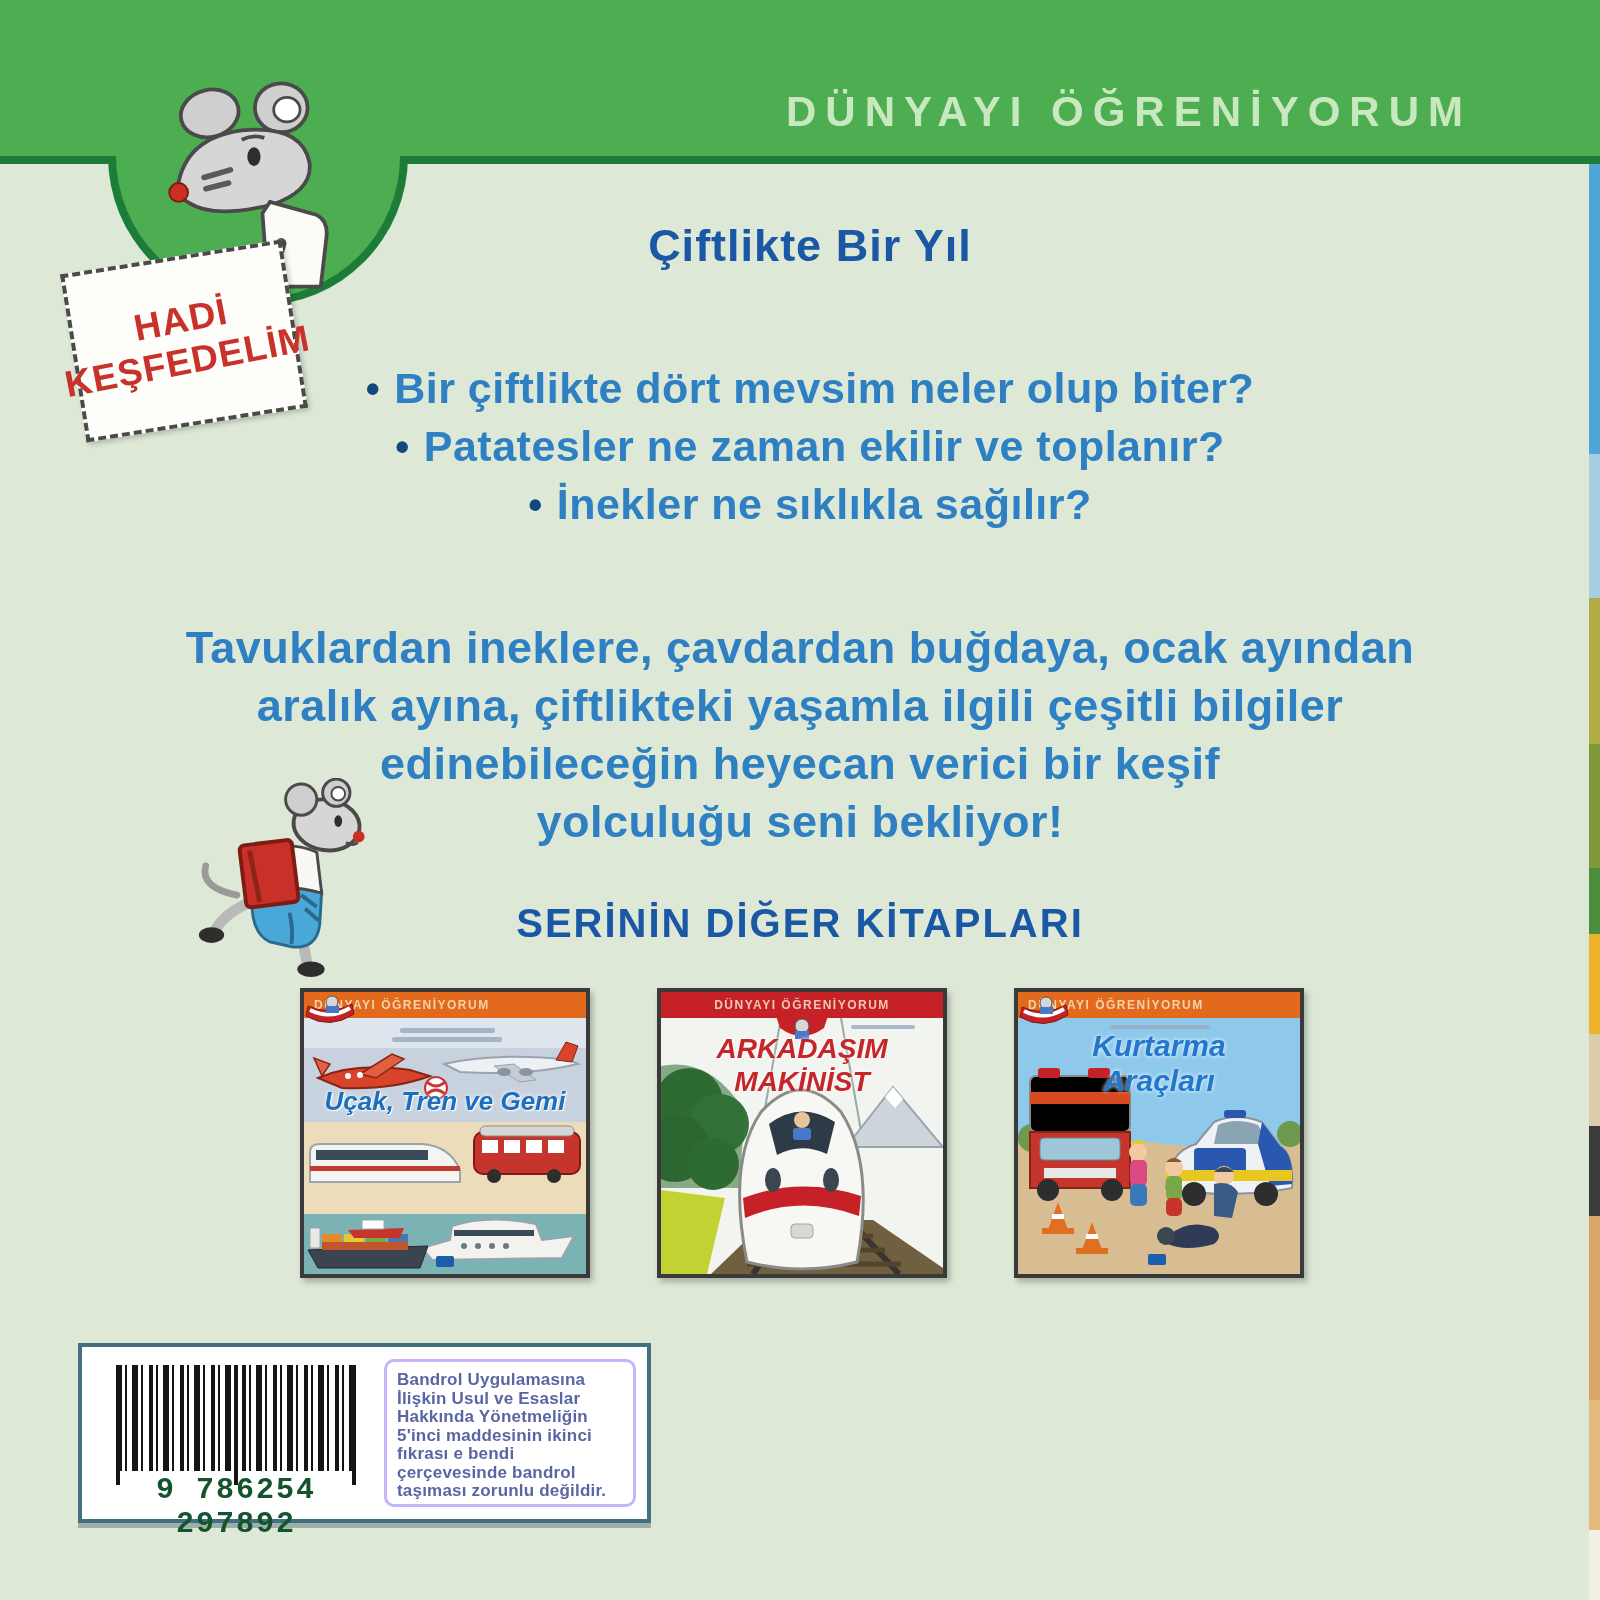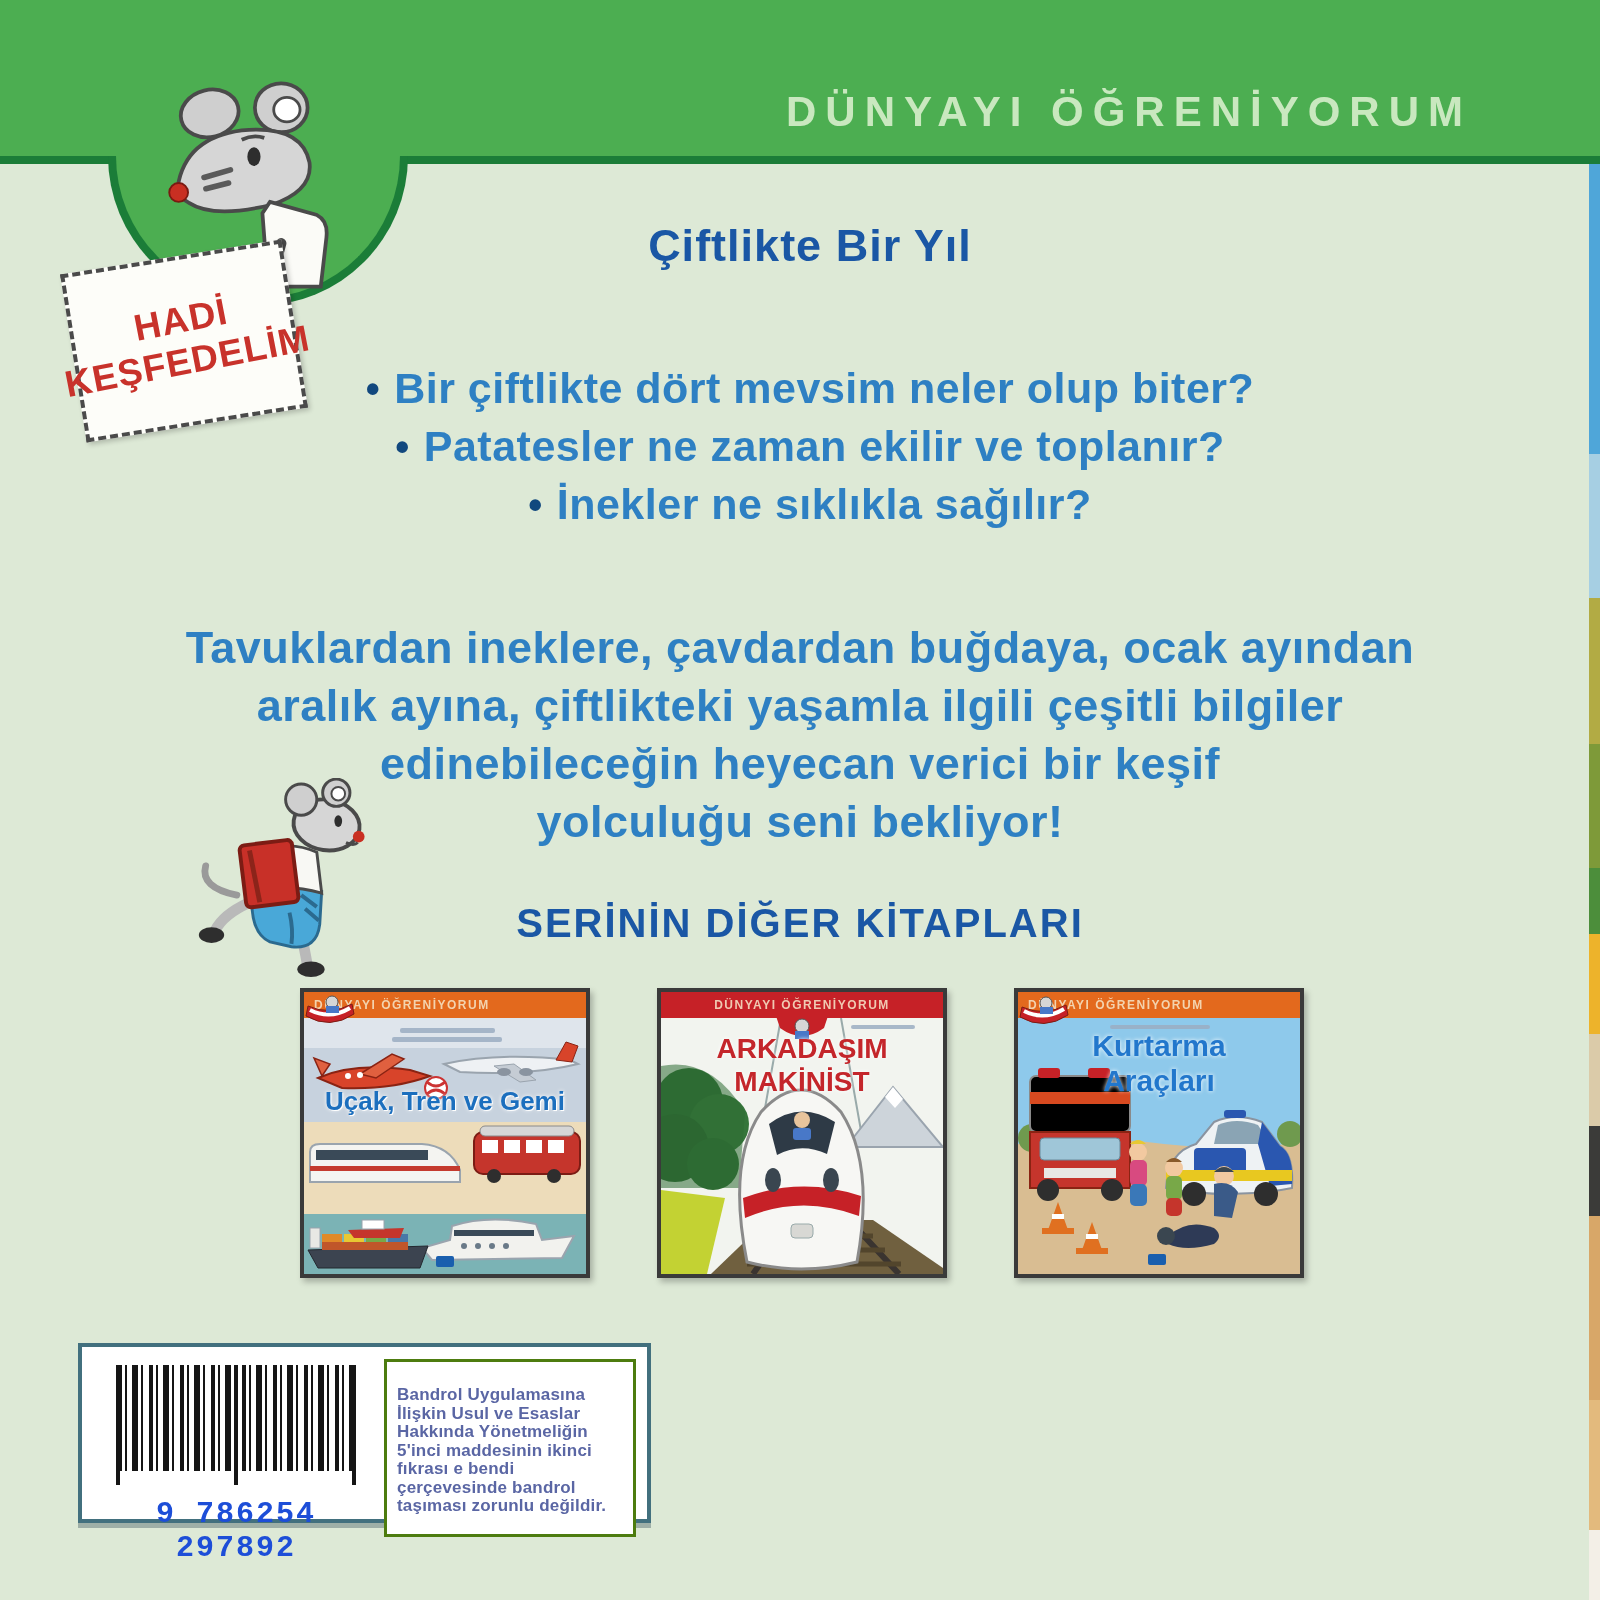--- a/index.html
+++ b/index.html
@@ -23,32 +23,32 @@
   .para{position:absolute;left:80px;top:619px;width:1440px;text-align:center;}
   .para .line{font-size:45px;line-height:58px;font-weight:700;color:#2e80c3;letter-spacing:.5px;}
   .other-heading{position:absolute;left:60px;top:901px;width:1480px;text-align:center;font-size:40px;font-weight:700;color:#1a57a5;letter-spacing:2px;}
 
   
   .covers{position:absolute;left:300px;top:988px;display:flex;gap:67px;}
   .cover{position:relative;width:282px;height:282px;border:4px solid #3a3a3a;box-shadow:3px 4px 6px rgba(0,0,0,.25);overflow:hidden;background:#fff;}
   .cover svg{position:absolute;left:0;top:0;}
   .cover .cband{position:absolute;left:0;top:0;width:282px;height:26px;display:flex;align-items:center;}
   .cband span{font-size:12px;font-weight:800;letter-spacing:1.5px;color:#f3d3ae;padding-left:10px;white-space:nowrap;}
-  .cover .c-title{position:absolute;width:282px;text-align:center;font-weight:800;}
+  .cover .c-title{position:absolute;width:282px;text-align:center;font-weight:800;font-style:italic;}
   .c1-title{top:94px;font-size:26px;color:#1c6fbe;text-shadow:0 0 4px #fff,1px 1px 0 #fff;}
   .c2-title{top:40px;font-size:28px;line-height:33px;color:#c4262b;text-shadow:0 0 4px #fff;}
   .c3-title{top:36px;font-size:30px;line-height:35px;color:#2277cc;text-shadow:0 0 4px #fff;}
   .authorbar{position:absolute;height:5px;border-radius:2px;background:#9badc2;opacity:.85;}
 
   
   .isbnbox{position:absolute;left:78px;top:1343px;width:565px;height:172px;background:#fff;border:4px solid #42707e;box-shadow:0 5px 0 rgba(40,70,80,.35);}
   .bars{position:absolute;left:36px;top:18px;width:236px;height:106px;background:repeating-linear-gradient(90deg,#151515 0 4px,#fff 4px 7px,#151515 7px 9px,#fff 9px 14px,#151515 14px 20px,#fff 20px 23px,#151515 23px 25px,#fff 25px 31px);}
   .guard{position:absolute;top:18px;width:4px;height:120px;background:#151515;}
-  .digits{position:absolute;left:18px;top:126px;width:272px;text-align:center;font-family:"Liberation Mono",monospace;font-size:30px;font-weight:700;color:#1d4ed8;letter-spacing:2px;margin-top:24px;}
-  .bandrolbox{position:absolute;left:302px;top:12px;width:226px;height:124px;border:3px solid #4d7c0f;border-radius:0;background:#fff;padding:24px 10px;}
+  .digits{position:absolute;left:18px;top:126px;width:272px;text-align:center;font-family:"Liberation Mono",monospace;font-size:30px;font-weight:700;color:#14532d;letter-spacing:2px;}
+  .bandrolbox{position:absolute;left:302px;top:12px;width:226px;height:124px;border:3px solid #c4b5fd;border-radius:10px;background:#fff;padding:9px 10px;}
   .bandrolbox .bl{font-size:17px;line-height:18.5px;font-weight:700;color:#5a66a4;letter-spacing:.2px;}
 
   
   .strip{position:absolute;right:0;top:164px;width:11px;}
   .strip div{width:11px;}
 </style>
 </head>
 <body>
 
 <div class="page">

